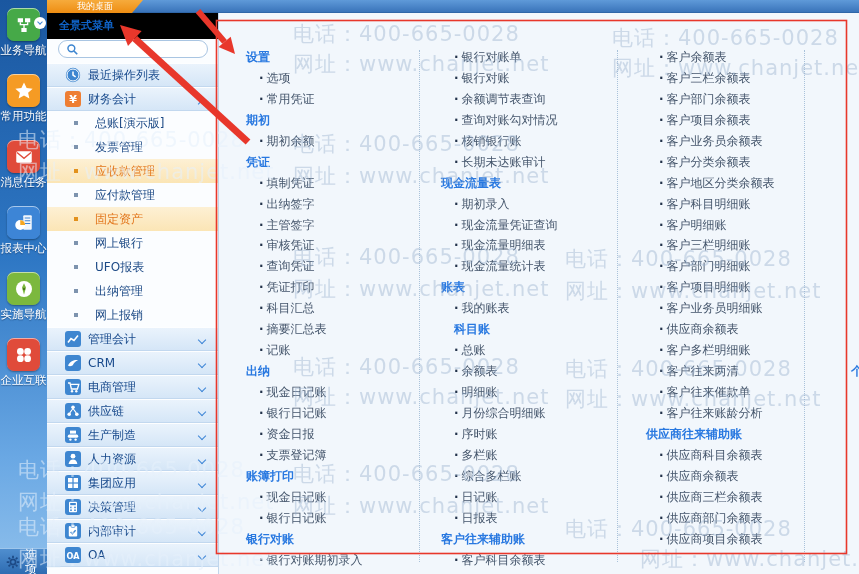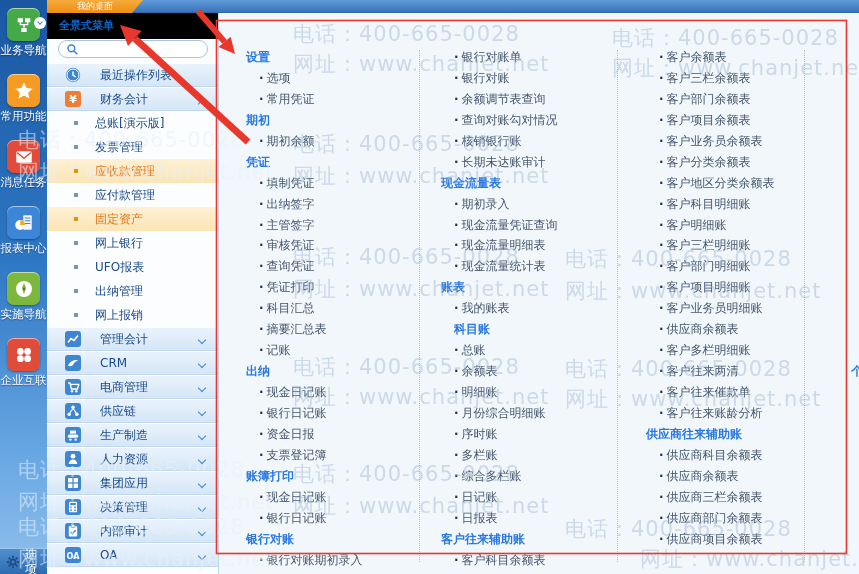--- a/index.html
+++ b/index.html
@@ -32,21 +32,21 @@
   .side-bottom span { color:#fff; font-size:11.5px; }
 
   
   .panel { position:absolute; left:47px; top:13px; width:172px; height:561px;
            background:#fbfdff; border-right:1px solid #c0d6ec; z-index:2; overflow:hidden; }
   .panel-title { height:26px; line-height:26px; padding-left:12px; color:#0f62c6;
                  font-weight:bold; font-size:11px; background:#000000; }
   .search { margin:1px 10px 5px 11px; height:18px; background:#fff; border:1px solid #a9c5e2;
             border-radius:9px; display:flex; align-items:center; padding:0 7px; gap:4px; }
   .search input { border:none; outline:none; flex:1; font-size:11px; min-width:0; background:transparent; }
-  .prow { height:24px; display:flex; align-items:center; gap:19px; padding-left:18px;
+  .prow { height:24px; display:flex; align-items:center; gap:7px; padding-left:18px;
           background:linear-gradient(#eaf3fc,#d5e6f7); border-top:1px solid #fdfeff;
           border-bottom:1px solid #c2d8ef; color:#184a8c; font-size:12px; position:relative; cursor:pointer; }
   .prow .chev { position:absolute; right:13px; top:9px; }
   .chev { width:6px; height:6px; border-right:1.6px solid #3d85d6; border-bottom:1.6px solid #3d85d6;
           transform:rotate(45deg); display:inline-block; }
   .chev.up { transform:rotate(-135deg); margin-top:4px; }
   .pitem { height:24px; display:flex; align-items:center; gap:17px; padding-left:27px;
            color:#1d4a86; font-size:12px; background:#fbfdff; cursor:pointer; }
   .pitem .bullet { width:4px; height:4px; background:#7d93ae; flex:none; }
   .pitem.hl { background:linear-gradient(#fdf0d4,#fbe5b5); color:#e2761c; }

